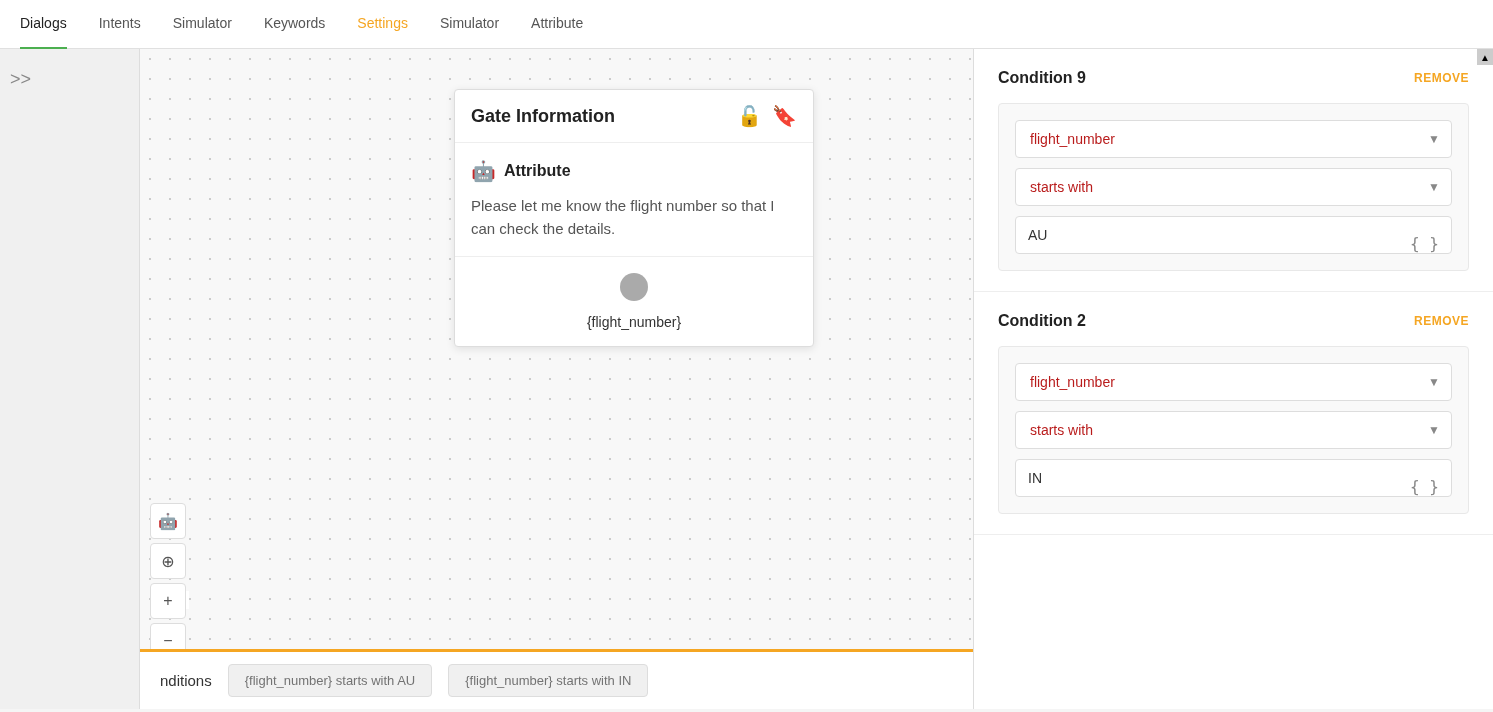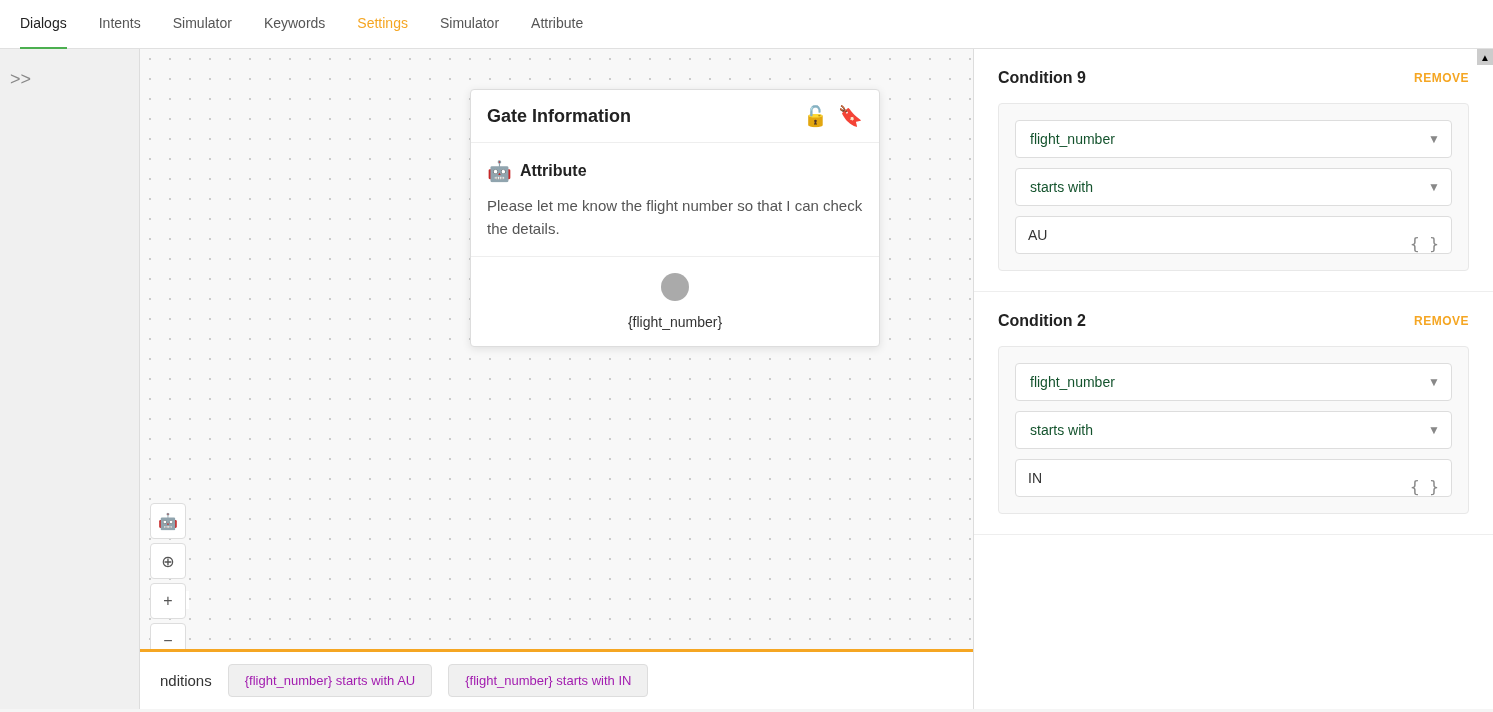--- a/index.html
+++ b/index.html
@@ -61,22 +61,22 @@
       background-image: radial-gradient(circle, #ccc 1px, transparent 1px);
       background-size: 20px 20px;
       position: relative;
       overflow: hidden;
     }
 
     
     .dialog-card {
       position: absolute;
       top: 40px;
-      left: 330px;
-      width: 410px;
+      left: 314px;
+      width: 360px;
       background: #fff;
       border: 1px solid #ddd;
       border-radius: 4px;
       box-shadow: 0 2px 8px rgba(0,0,0,0.1);
     }
     .dialog-card-header {
       display: flex;
       align-items: center;
       padding: 14px 16px;
       border-bottom: 1px solid #eee;
@@ -197,21 +197,21 @@
       padding: 20px 0;
     }
 
     
     .condition-pill {
       background: #f0f0f0;
       border: 1px solid #ddd;
       border-radius: 4px;
       padding: 8px 16px;
       font-size: 13px;
-      color: #a21caf;
+      color: #737373;
       cursor: pointer;
     }
 
     
     .right-panel {
       width: 520px;
       background: #fff;
       border-left: 1px solid #ddd;
       overflow-y: auto;
       position: relative;
@@ -265,21 +265,21 @@
       position: relative;
       width: 100%;
     }
     .select-wrapper select {
       width: 100%;
       padding: 10px 14px;
       border: 1px solid #ddd;
       border-radius: 4px;
       background: #fff;
       font-size: 14px;
-      color: #14532d;
+      color: #b91c1c;
       appearance: none;
       cursor: pointer;
     }
     .select-chevron {
       position: absolute;
       right: 12px;
       top: 50%;
       transform: translateY(-50%);
       pointer-events: none;
       color: #888;

